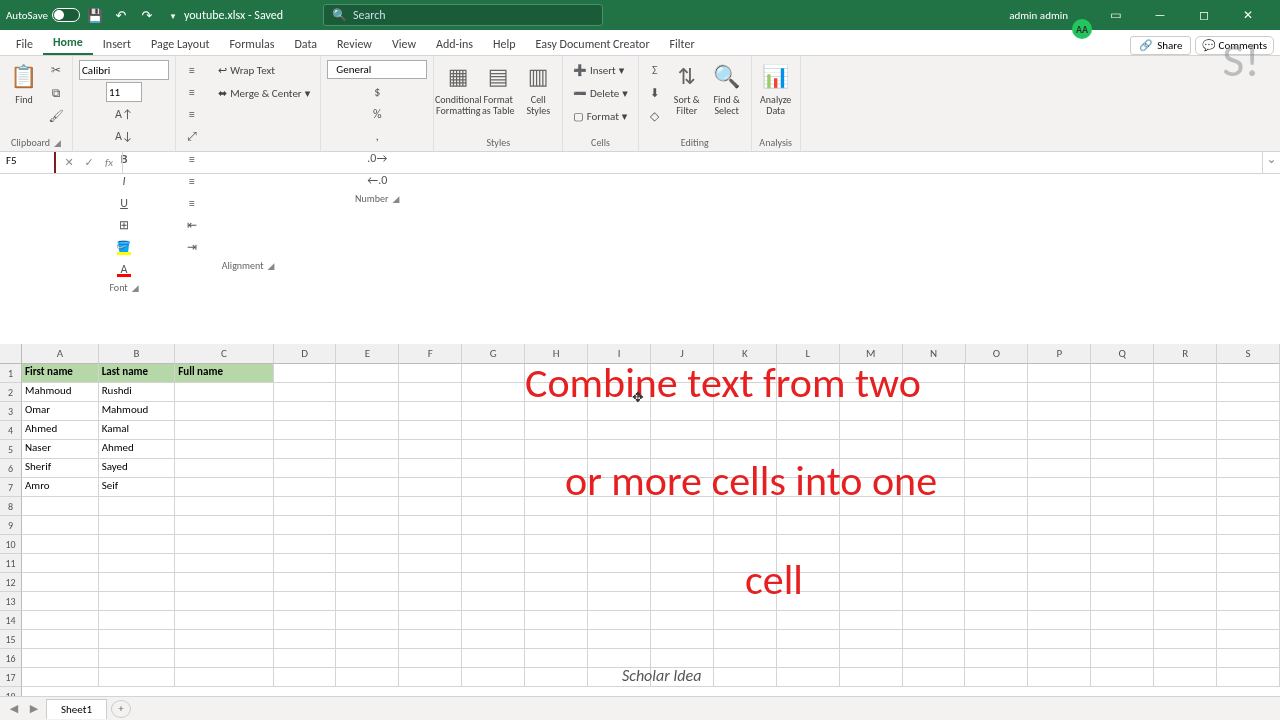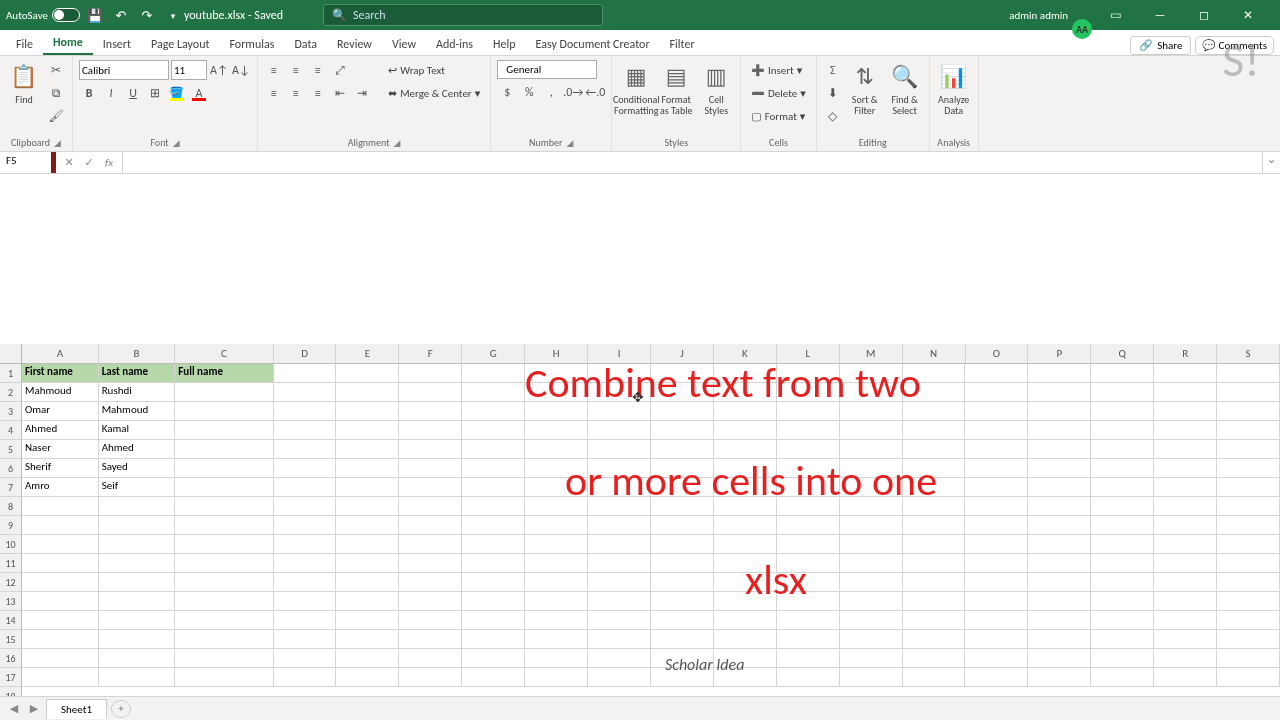--- a/index.html
+++ b/index.html
@@ -30,30 +30,30 @@
 
 .ribbon { background: #f3f2f1; height: 96px; display: flex; border-bottom: 1px solid #d4d4d4; font-size: 11px; color: #444; }
 .rgroup { display: flex; flex-direction: column; padding: 4px 6px 2px 6px; border-right: 1px solid #e0e0e0; }
 .rgroup .body { flex: 1; display: flex; gap: 4px; align-items:flex-start; }
 .rgroup .label { text-align: center; font-size: 10px; color: #666; padding-top: 2px; display:flex; justify-content:center; align-items:center; gap:4px;}
 .dlaunch { font-size:9px; color:#888; }
 .ricon-lg { width: 36px; display: flex; flex-direction: column; align-items: center; gap: 2px; cursor: pointer; }
 .ricon-lg .glyph { font-size: 22px; height: 32px; display:flex; align-items:center; color:#666; }
 .ricon-lg .txt { font-size: 10px; text-align:center; line-height:1.1; }
 .rcol { display:flex; flex-direction:column; gap:3px; }
-.rrow { display:flex; gap:2px; align-items:center; }
+.rrow { display:flex; gap:2px; align-items:center;flex-direction:column; }
 .rbtn-sm { width:20px; height:20px; display:flex; align-items:center; justify-content:center; cursor:pointer; font-size:12px; color:#555; border:1px solid transparent; }
 .font-select { width:90px; height:20px; border:1px solid #ababab; font-size:11px; padding:0 2px; background:#fff; }
 .size-select { width:36px; height:20px; border:1px solid #ababab; font-size:11px; padding:0 2px; background:#fff; }
 .num-select { width:100px; height:19px; border:1px solid #ababab; font-size:11px; padding:0 8px; background:#fff; }
 .rbtn-txt { height:20px; padding:0 4px; display:flex; align-items:center; gap:3px; cursor:pointer; font-size:11px; }
 
 
 .formula-bar { height: 22px; display: flex; border-bottom: 1px solid #d4d4d4; font-size: 12px; background:#fff; }
-.name-box { width: 56px; border-right:5px solid #7f1d1d; padding:2px 6px; font-size:11px; }
+.name-box { width: 56px; border-right:2px solid #7f1d1d; padding:2px 6px; font-size:11px; }
 .fb-btns { display:flex; align-items:center; gap:2px; padding:0 4px; border-right:1px solid #d4d4d4; }
 .fb-btn { width:18px; text-align:center; color:#888; cursor:pointer; font-size:11px; }
 .formula-input { flex:1; padding:2px 6px; }
 .fb-expand { width:18px; text-align:center; color:#888; border-left:1px solid #d4d4d4; cursor:pointer; }
 
 
 .gap { height: 170px; background:#fff; }
 
 
 .sheet { display:flex; height: 352px; }
@@ -70,21 +70,21 @@
 .cell { width:64px; border-right:1px solid #d4d4d4; border-bottom:1px solid #d4d4d4; font-size:11px; padding:1px 3px; overflow:hidden; white-space:nowrap; cursor:cell; }
 .cell.cA,.cell.cB { width:78px; }
 .cell.cC { width:100px; }
 .hdr-cell { background:#b6d7a8; font-weight:bold; }
 .selected { outline:2px solid #217346; outline-offset:-1px; }
 
 
 .overlay { position:absolute; left:503px; top:15px; width:700px; color:#e62020; font-size:42px; font-family: Calibri, Arial, sans-serif; line-height:1.15; pointer-events:none; }
 .overlay .l2 { margin-top:50px; padding-left:40px; }
 .overlay .l3 { margin-top:50px; padding-left:220px; }
-.scholar { position:absolute; left:600px; bottom:22px; font-size:16px; color:#555; font-style:italic;margin-left:43px; }
+.scholar { position:absolute; left:600px; bottom:11px; font-size:16px; color:#555; font-style:italic; }
 .cursor { position:absolute; left:610px; top:45px; font-size:14px; color:#333; }
 
 
 .sheet-tabs { height:24px; background:#f3f2f1; border-top:1px solid #d4d4d4; display:flex; align-items:center; font-size:11px; padding:0 6px; gap:4px; position:absolute; bottom:0; left:0; right:0; }
 .nav-btn { width:16px; text-align:center; color:#888; cursor:pointer; }
 .stab { padding:3px 14px; background:#fff; border:1px solid #ccc; border-bottom:none; cursor:pointer; }
 .add-sheet { width:20px; height:18px; border:1px solid #ccc; border-radius:50%; text-align:center; line-height:16px; cursor:pointer; color:#666; }
 
 .watermark { position:absolute; top:30px; right:20px; font-size:48px; color:#888; font-weight:300; opacity:0.5; }
 </style>
@@ -721,21 +721,21 @@
           <div class="cell cO"></div>
           <div class="cell cP"></div>
           <div class="cell cQ"></div>
           <div class="cell cR"></div>
           <div class="cell cS"></div>
         </div>
       </div>
     <div class="overlay">
       <div>Combine text from two</div>
       <div class="l2">or more cells into one</div>
-      <div class="l3">xlsx</div>
+      <div class="l3">cell</div>
     </div>
     <div class="scholar">Scholar Idea</div>
     <div class="cursor">✥</div>
   </div>
 </div>
 
 <div class="sheet-tabs">
   <div class="nav-btn">◀</div>
   <div class="nav-btn">▶</div>
   <div class="stab">Sheet1</div>

